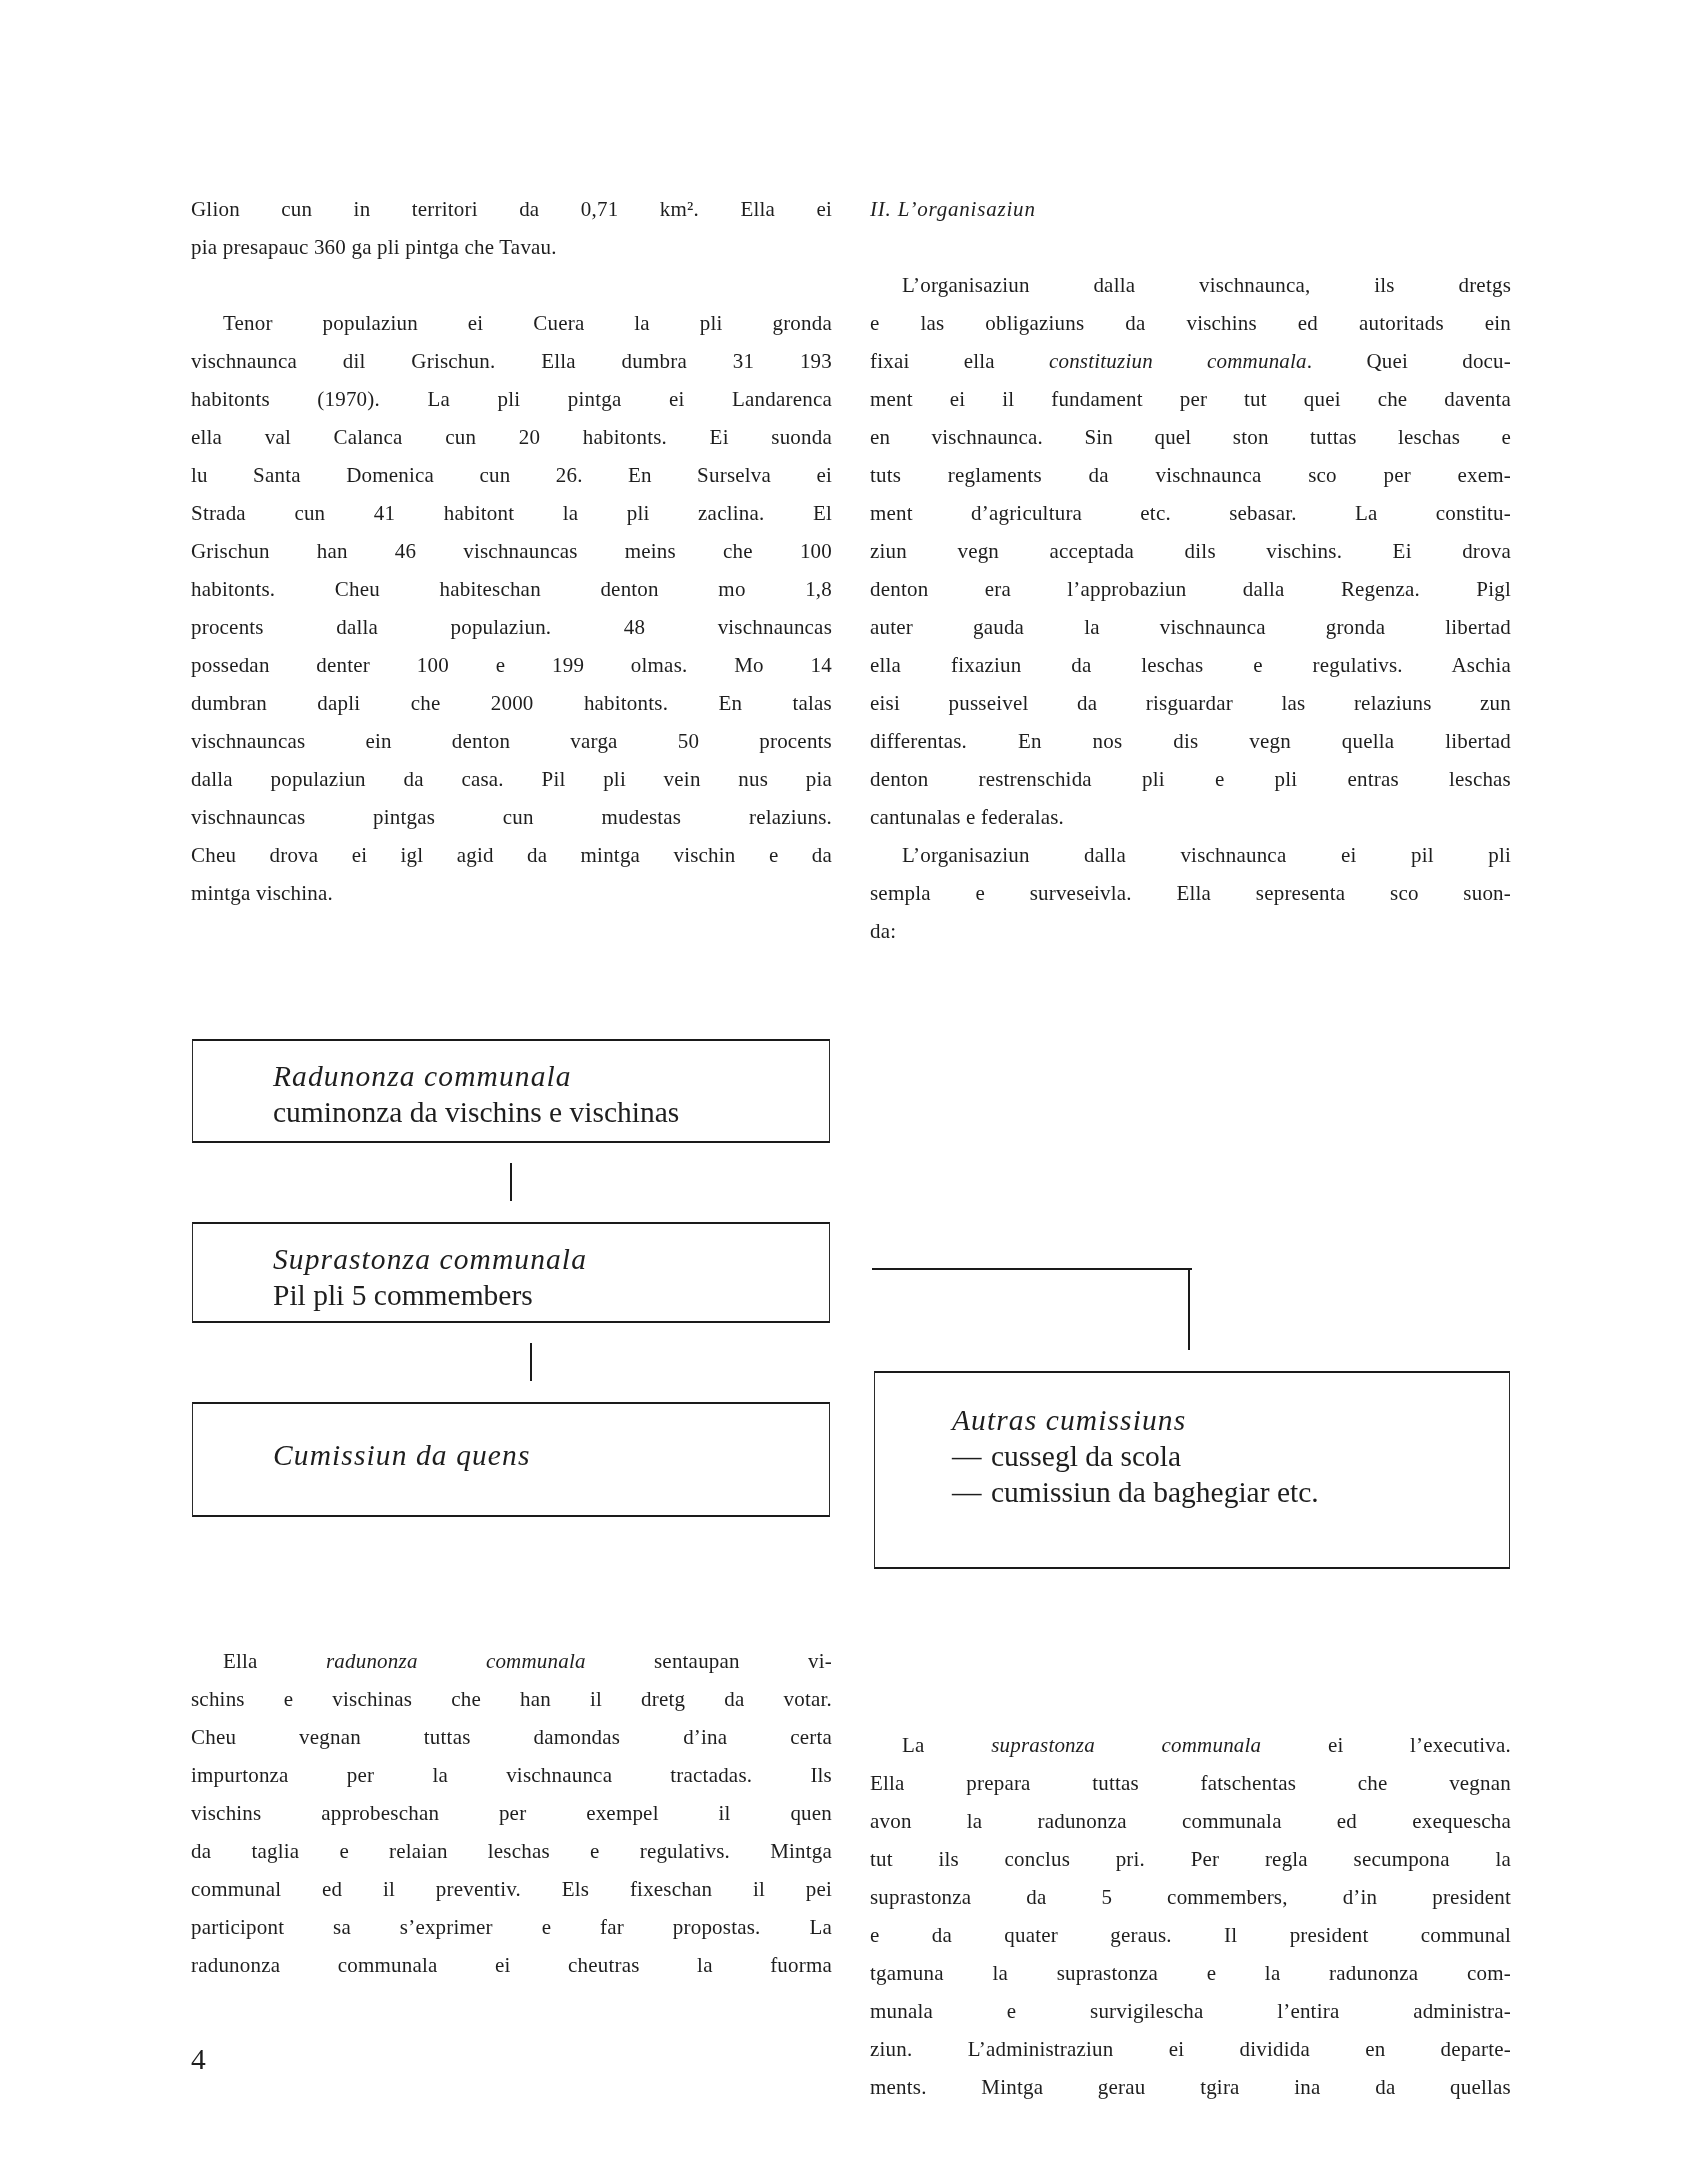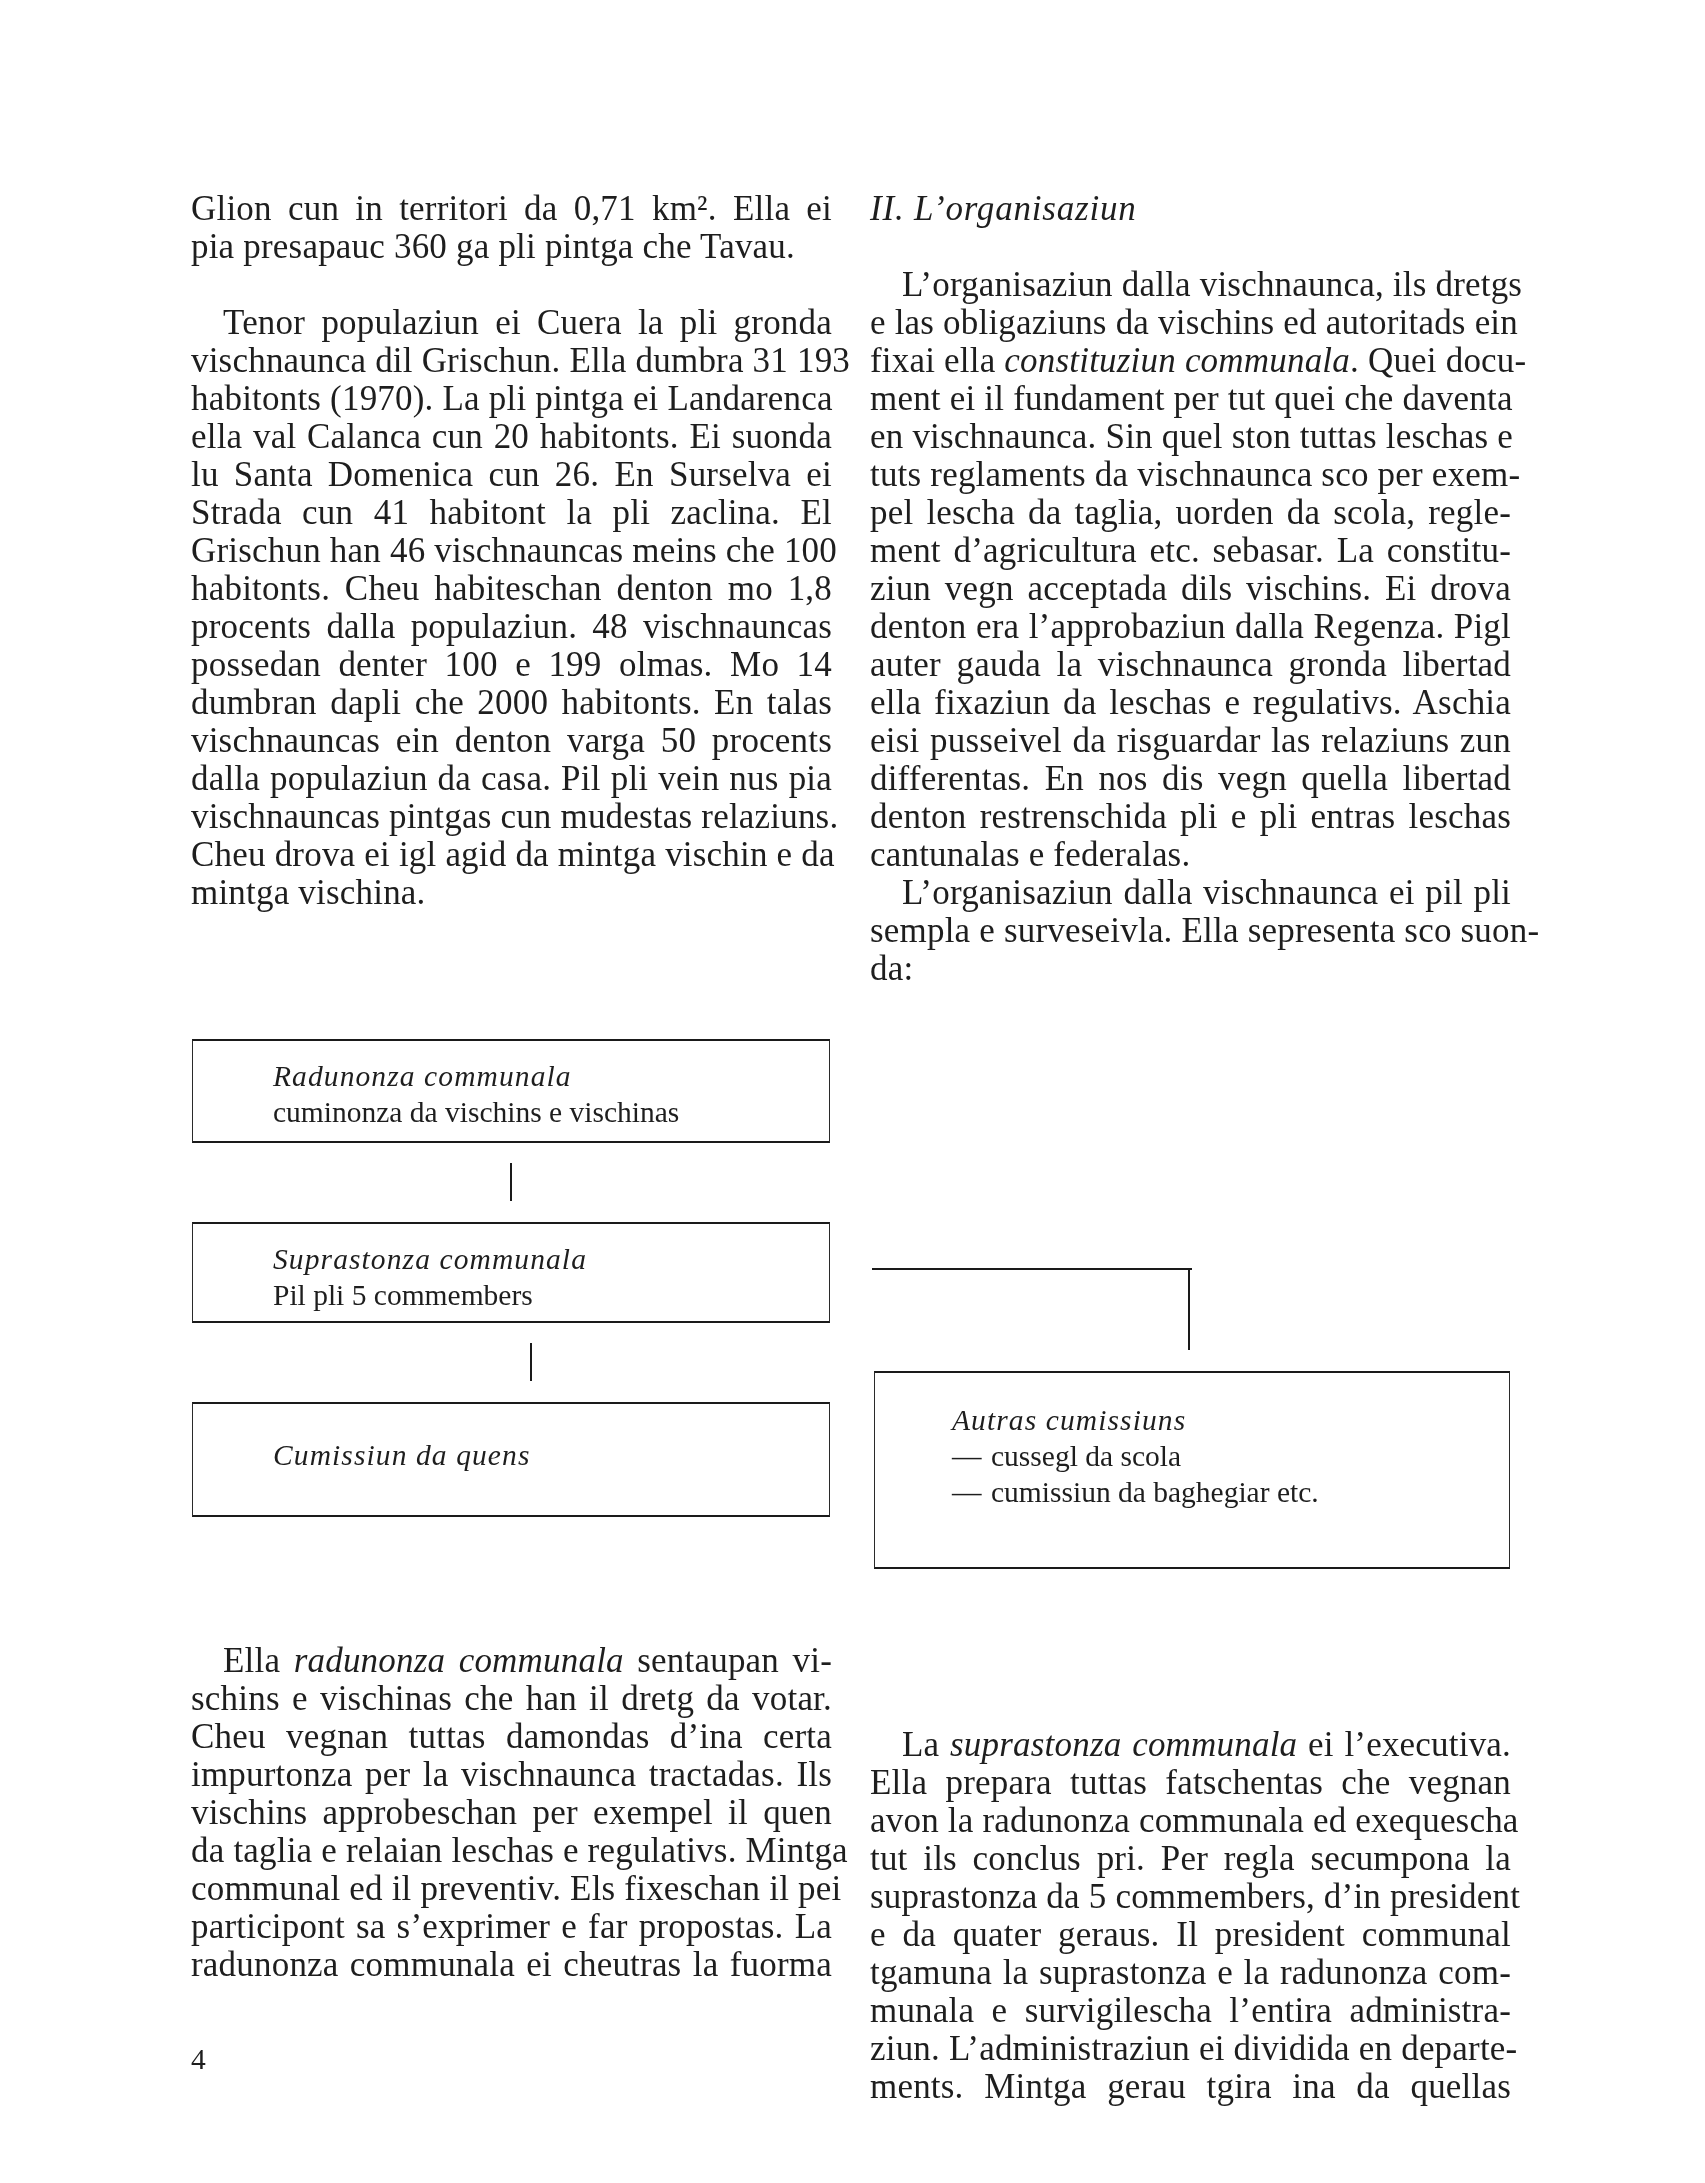--- a/index.html
+++ b/index.html
@@ -1,18 +1,18 @@
 <!DOCTYPE html>
 <html style="font-size:12px"><head>
 <meta charset="utf-8">
 <style>
   html, body { margin: 0; padding: 0; background: #ffffff; }
   body { width: 1706px; height: 2183px; position: relative; overflow: hidden;
          font-family: "Liberation Serif", "DejaVu Serif", serif; color: #1e1e1e; }
-  .col { position: absolute; width: 641px; font-size: 35px; line-height: 38px; }
+  .col { position: absolute; width: 641px; font-size: 21px; line-height: 38px; }
   .col-tl { left: 191px; top: 190px; }
   .col-tr { left: 870px; top: 190px; }
   .col-bl { left: 191px; top: 1642px; }
   .col-br { left: 870px; top: 1700px; margin-top: 26px; }
   .line { display: block; height: 38px; white-space: nowrap; text-align: justify; text-align-last: justify; letter-spacing: 0.2px; }
   .line.last { text-align-last: left; }
   .line.indent { padding-left: 32px; }
   .gap { display: block; height: 38px; }
   .heading { display: block; height: 38px; font-style: italic; letter-spacing: 0.8px; }
   .heading-gap { display: block; height: 38px; }
@@ -74,21 +74,20 @@
 <div class="col col-tr">
   <span class="heading">II. L’organisaziun</span>
   <span class="heading-gap"></span>
 <div>
       <span class="line indent">L’organisaziun dalla vischnaunca, ils dretgs</span>
       <span class="line">e las obligaziuns da vischins ed autoritads ein</span>
       <span class="line">fixai ella <em>constituziun communala</em>. Quei docu-</span>
       <span class="line">ment ei il fundament per tut quei che daventa</span>
       <span class="line">en vischnaunca. Sin quel ston tuttas leschas e</span>
       <span class="line">tuts reglaments da vischnaunca sco per exem-</span>
-      <span class="line">pel lescha da taglia, uorden da scola, regle-</span>
       <span class="line">ment d’agricultura etc. sebasar. La constitu-</span>
       <span class="line">ziun vegn acceptada dils vischins. Ei drova</span>
       <span class="line">denton era l’approbaziun dalla Regenza. Pigl</span>
       <span class="line">auter gauda la vischnaunca gronda libertad</span>
       <span class="line">ella fixaziun da leschas e regulativs. Aschia</span>
       <span class="line">eisi pusseivel da risguardar las relaziuns zun</span>
       <span class="line">differentas. En nos dis vegn quella libertad</span>
       <span class="line">denton restrenschida pli e pli entras leschas</span>
       <span class="line last">cantunalas e federalas.</span>
     </div>

